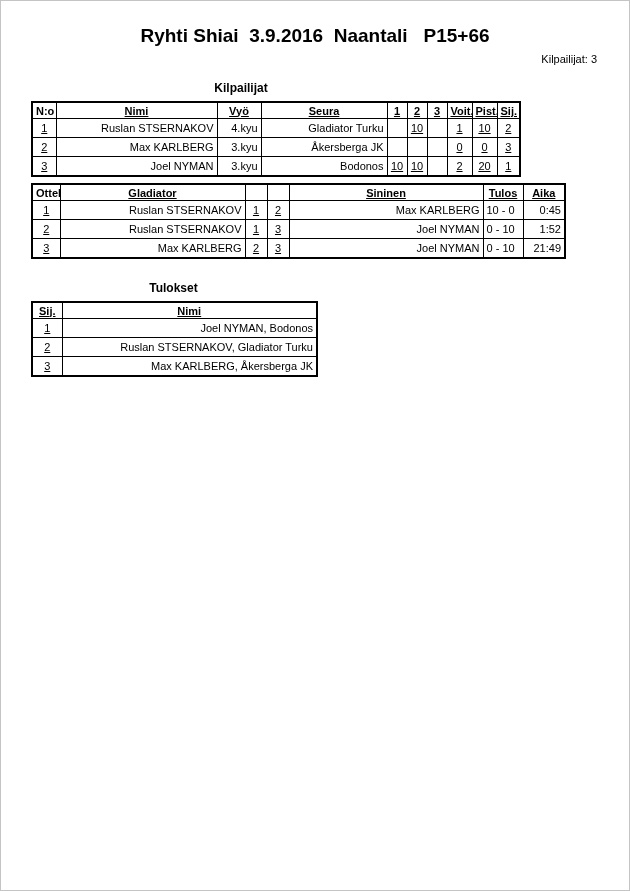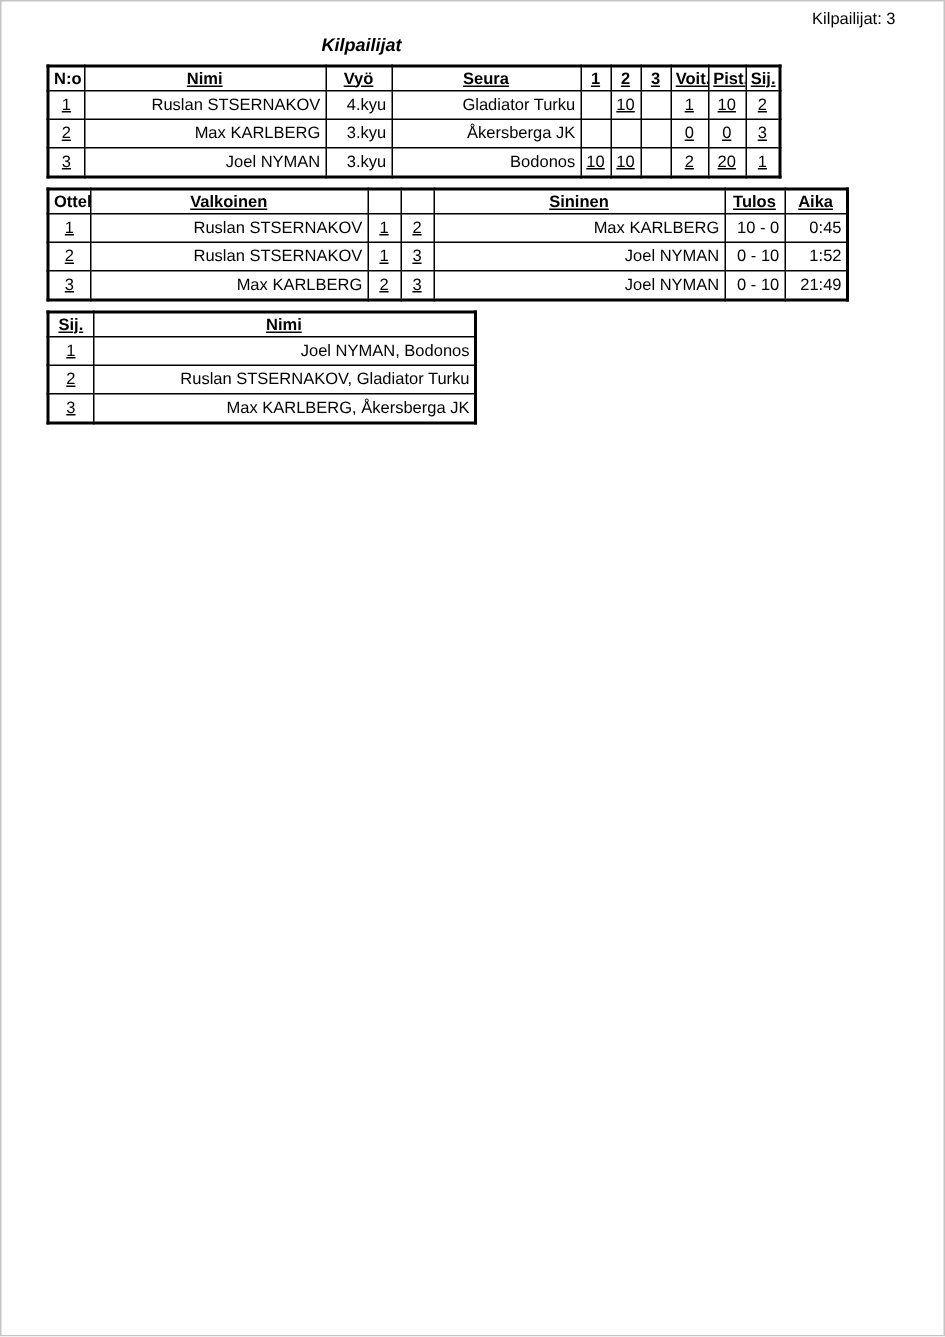--- a/index.html
+++ b/index.html
@@ -27,21 +27,21 @@
     text-align: right;
     font-size: 11px;
     font-weight: normal;
   }
   .heading {
     font-weight: bold;
     font-size: 12px;
     text-align: center;
     margin-left: 30px;
   }
-  .h-kilp { width: 420px; margin-top: 4px; font-style: italic; }
+  .h-kilp { width: 420px; margin-top: 16px; }
   .h-ott  { width: 533px; margin-top: 24px; }
   .h-tul  { width: 285px; margin-top: 22px; }
   table {
     border-collapse: collapse;
     table-layout: fixed;
     margin-left: 30px;
     margin-top: 6px;
     border: 2px solid #000;
   }
   th, td {
@@ -51,27 +51,28 @@
     height: 18px;
     overflow: hidden;
     white-space: nowrap;
   }
   thead th { height: 15px; font-weight: bold; }
   .t-kilp { width: 488px; }
   .t-ott  { width: 533px; }
   .t-tul  { width: 285px; }
   .al { text-align: right; }
   .ac { text-align: center; text-decoration: underline; }
-  .ar { text-align: right; }
+  .ar { }
 </style>
 </head>
 <body>
 
 <div class="page">
 
+  <div class="title">Ryhti Shiai  3.9.2016  Naantali   P15+66</div>
   <div class="count">Kilpailijat: 3</div>
 
   <div class="heading h-kilp">Kilpailijat</div>
   <table class="t-kilp">
     <colgroup>
       <col style="width:24px">
         <col style="width:161px">
         <col style="width:44px">
         <col style="width:126px">
       <col style="width:20px">
@@ -141,21 +142,21 @@
         <col style="width:185px">
         <col style="width:22px">
         <col style="width:22px">
       <col style="width:194px">
         <col style="width:40px">
         <col style="width:42px">
     </colgroup>
     <thead>
       <tr>
         <th class="al">Ottelu</th>
-        <th class="ac">Valkoinen</th>
+        <th class="ac">Gladiator</th>
         <th class="ac"></th>
         <th class="ac"></th>
         <th class="ac">Sininen</th>
         <th class="ac">Tulos</th>
         <th class="ac">Aika</th>
       </tr>
     </thead>
     <tbody>
       <tr>
         <td class="ac">1</td>
@@ -180,20 +181,21 @@
         <td class="al">Max KARLBERG</td>
         <td class="ac">2</td>
         <td class="ac">3</td>
         <td class="al">Joel NYMAN</td>
         <td class="ar">0 - 10</td>
         <td class="al">21:49</td>
       </tr>
     </tbody>
   </table>
 
+  <div class="heading h-tul">Tulokset</div>
   <table class="t-tul">
     <colgroup>
       <col style="width:30px">
         <col style="width:255px">
     </colgroup>
     <thead>
       <tr>
         <th class="ac">Sij.</th>
         <th class="ac">Nimi</th>
       </tr>

